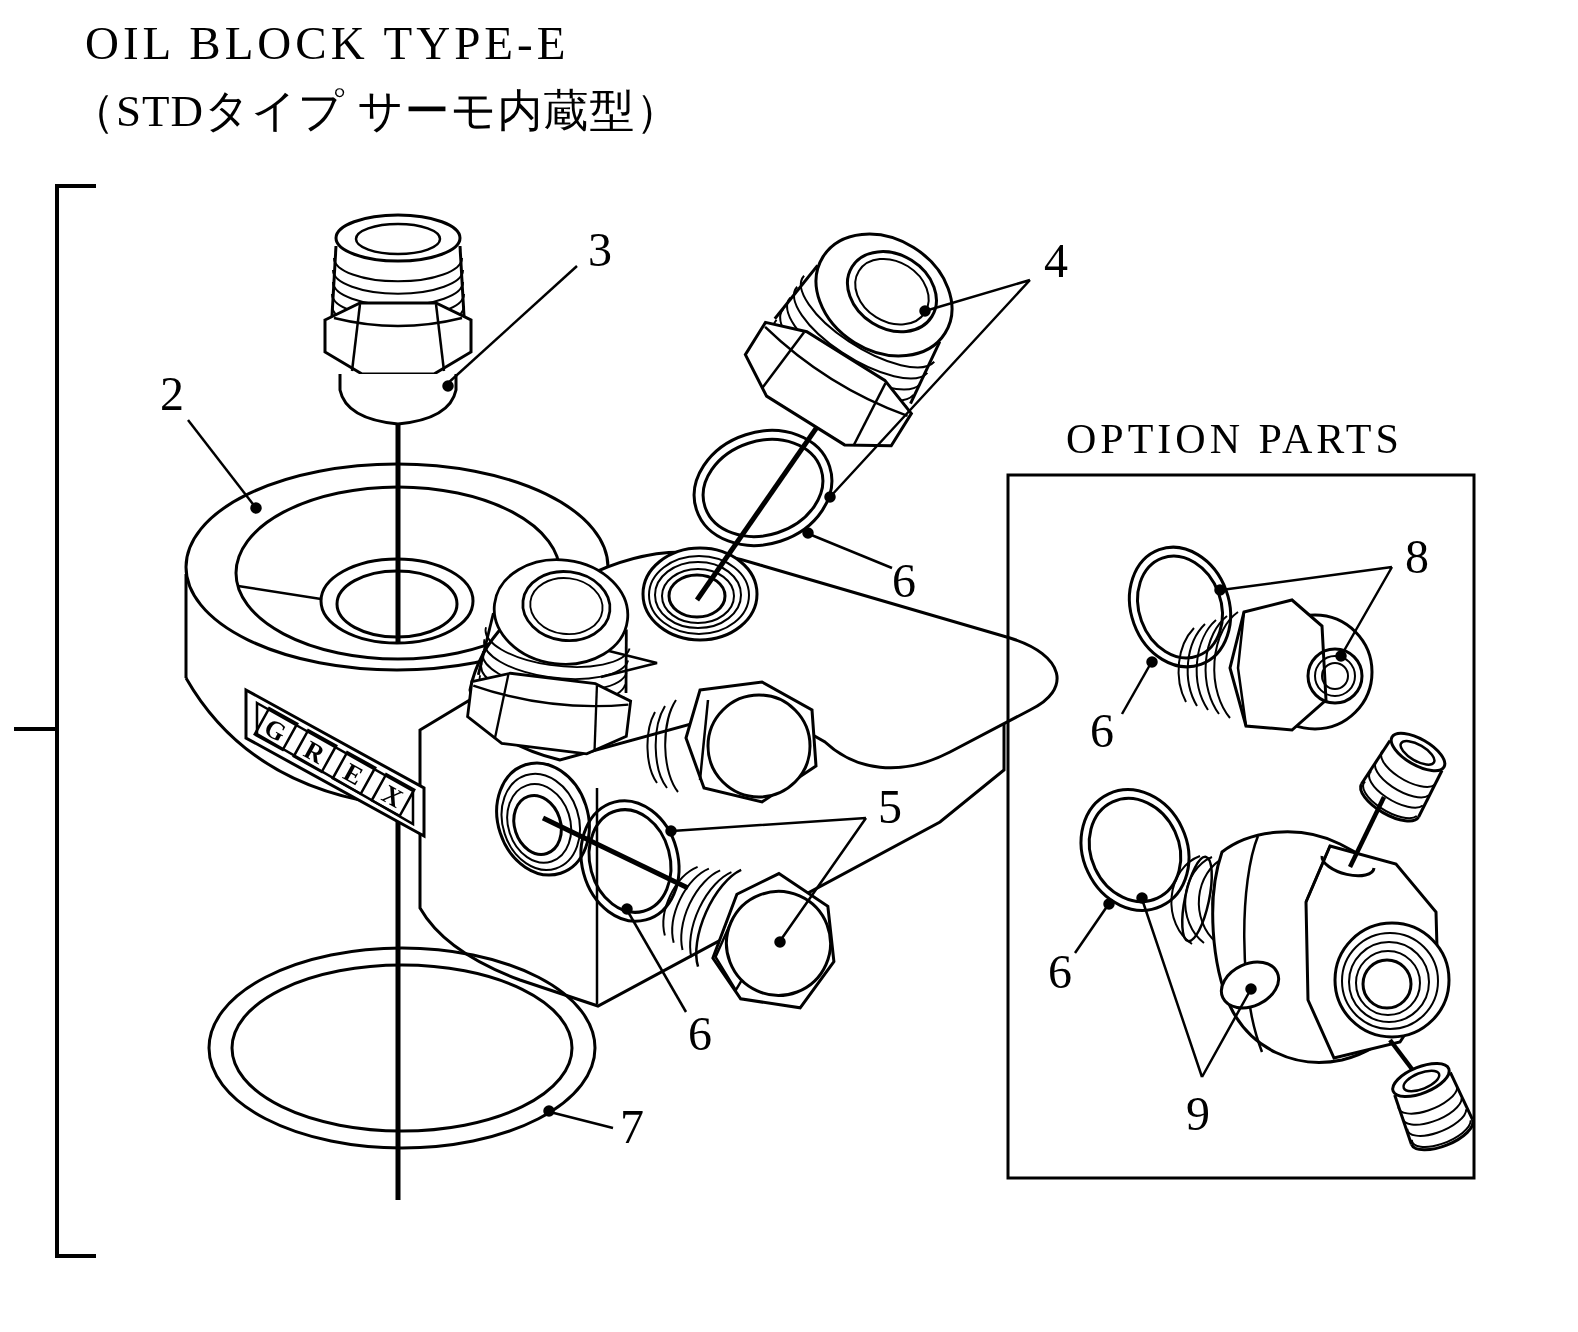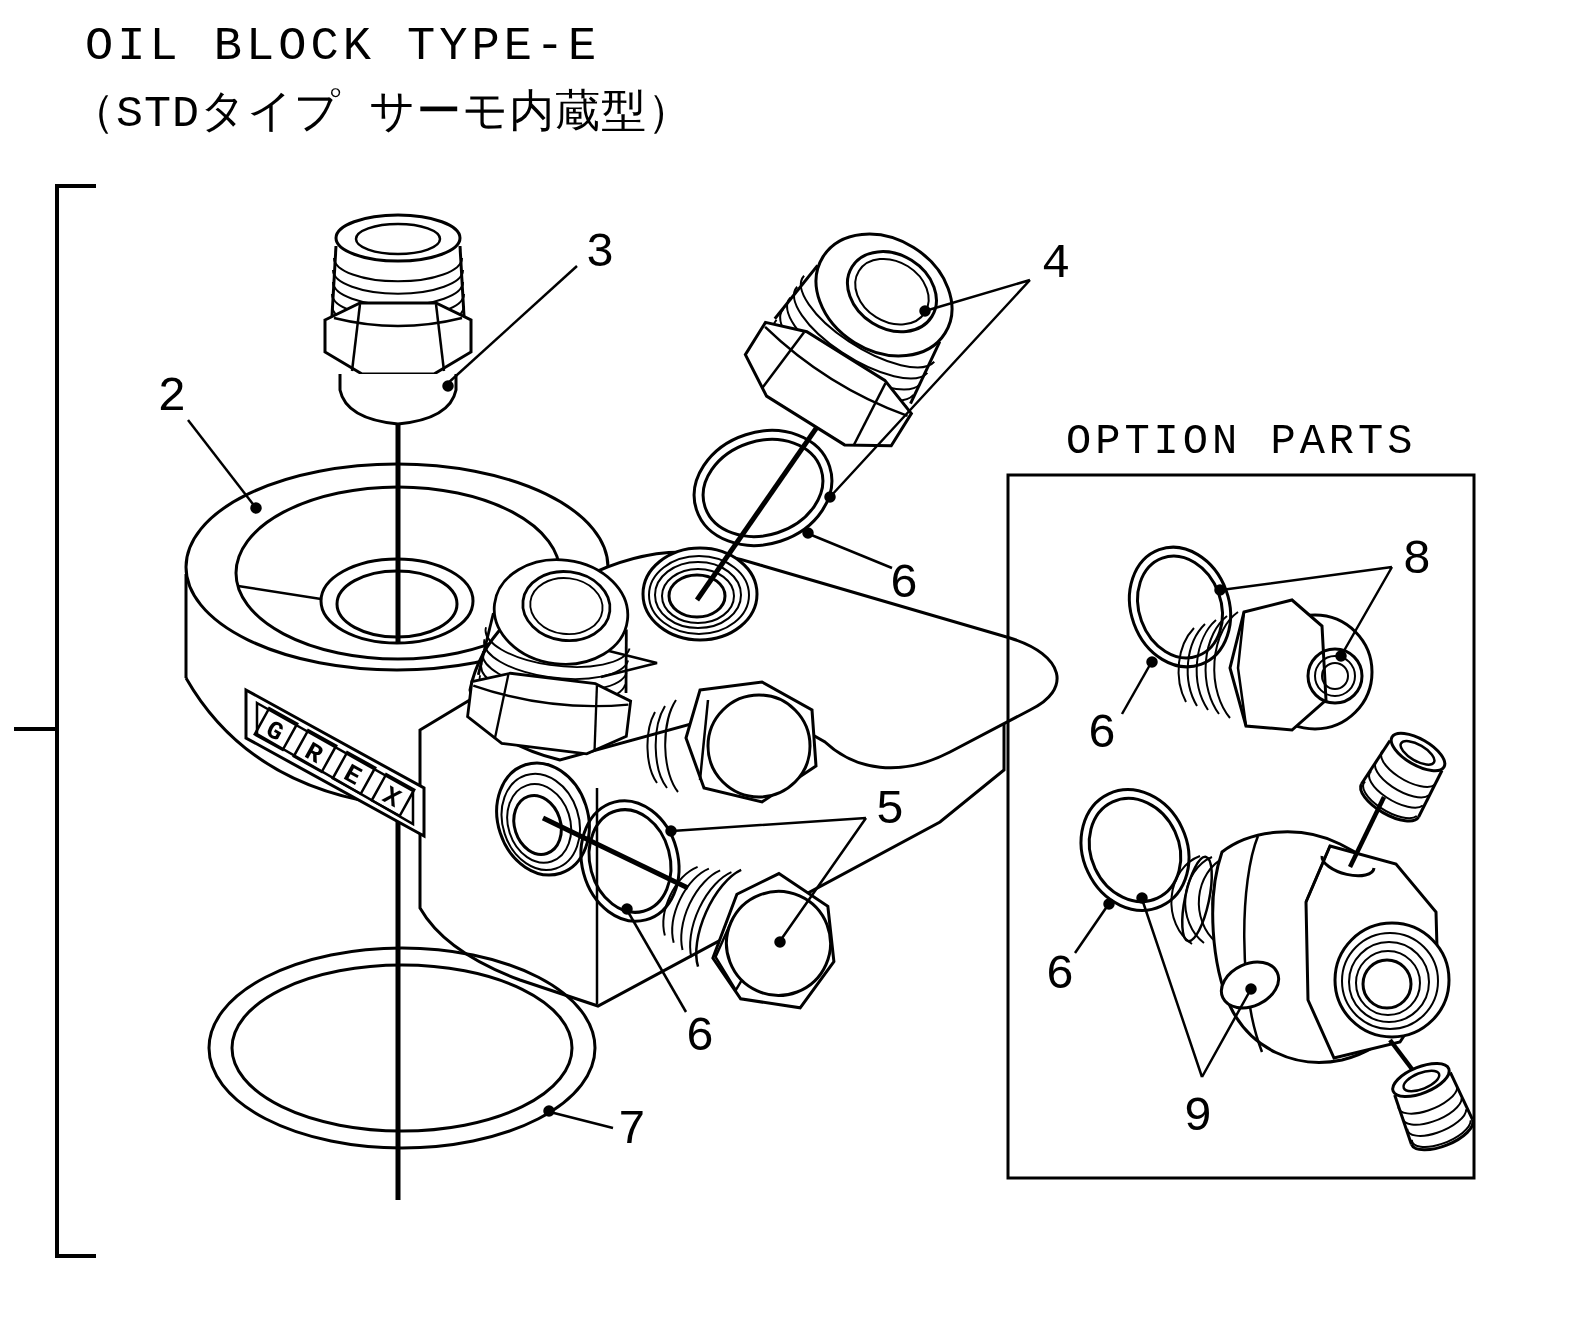--- a/index.html
+++ b/index.html
@@ -1,17 +1,17 @@
 <!DOCTYPE html>
 <html><head>
 <meta charset="utf-8">
 <style>
   html,body{margin:0;padding:0;background:#fff;}
   .canvas{position:relative;width:1578px;height:1332px;background:#fff;overflow:hidden;
-          font-family:Liberation Mono, monospace;}
+          font-family:Liberation Serif, serif;}
   svg{display:block}
   text{fill:#000}
   .t-title{font-size:47px;letter-spacing:4px;}
   .t-sub{font-size:45px;letter-spacing:1px;}
   .t-opt{font-size:42px;letter-spacing:4px;}
   .t-num{font-size:48px;}
   .t-logo{font-size:26px;font-weight:bold;}
 </style>
 </head>
 <body>

